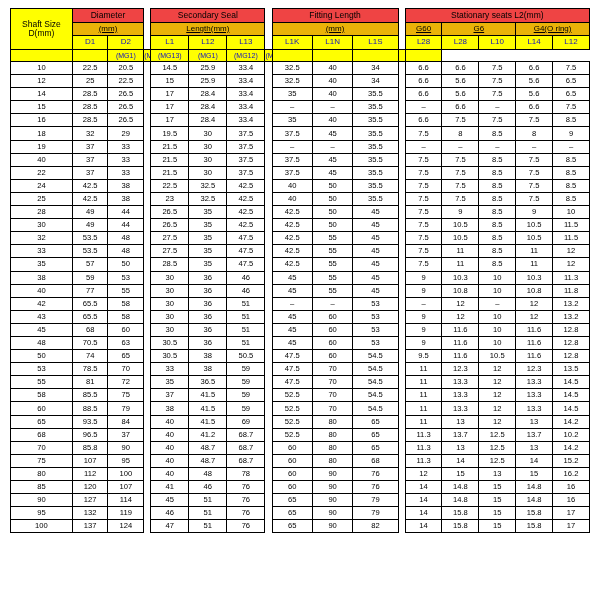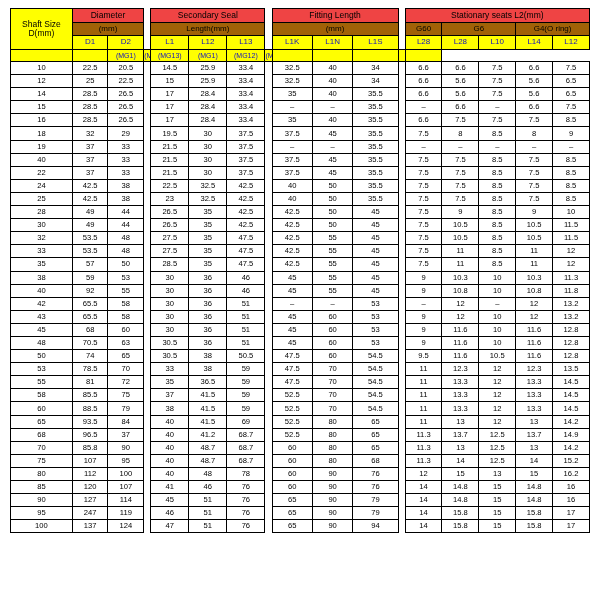--- a/index.html
+++ b/index.html
@@ -39,22 +39,23 @@
   }
   .hdr-group {
     font-size: 8.5px;
     font-weight: bold;
     background: #ef4444;
     height: 13px;
   }
   .hdr-sub {
     font-size: 8px;
     font-weight: bold;
-    background: #a16207;
+    background: #eab308;
     height: 12px;
+    text-decoration: underline;
   }
   .hdr-code {
     font-size: 8px;
     font-weight: bold;
     background: #ffff00;
     color: #1010c0;
     height: 13px;
   }
   .hdr-code2 {
     font-size: 7px;
@@ -482,21 +483,21 @@
           <td>45</td>
           <td class="spacer-col"></td>
           <td>9</td>
           <td>10.3</td>
           <td>10</td>
           <td>10.3</td>
           <td>11.3</td>
         </tr>
         <tr>
           <td class="dcol">40</td>
-          <td>92</td>
+          <td>77</td>
           <td>55</td>
           <td class="spacer-col"></td>
           <td>30</td>
           <td>36</td>
           <td>46</td>
           <td class="spacer-col"></td>
           <td>45</td>
           <td>55</td>
           <td>45</td>
           <td class="spacer-col"></td>
@@ -706,21 +707,21 @@
           <td>68.7</td>
           <td class="spacer-col"></td>
           <td>52.5</td>
           <td>80</td>
           <td>65</td>
           <td class="spacer-col"></td>
           <td>11.3</td>
           <td>13.7</td>
           <td>12.5</td>
           <td>13.7</td>
-          <td>14.9</td>
+          <td>10.2</td>
         </tr>
         <tr>
           <td class="dcol">70</td>
           <td>85.8</td>
           <td>90</td>
           <td class="spacer-col"></td>
           <td>40</td>
           <td>48.7</td>
           <td>68.7</td>
           <td class="spacer-col"></td>
@@ -805,21 +806,21 @@
           <td>79</td>
           <td class="spacer-col"></td>
           <td>14</td>
           <td>14.8</td>
           <td>15</td>
           <td>14.8</td>
           <td>16</td>
         </tr>
         <tr>
           <td class="dcol">95</td>
-          <td>247</td>
+          <td>132</td>
           <td>119</td>
           <td class="spacer-col"></td>
           <td>46</td>
           <td>51</td>
           <td>76</td>
           <td class="spacer-col"></td>
           <td>65</td>
           <td>90</td>
           <td>79</td>
           <td class="spacer-col"></td>
@@ -833,21 +834,21 @@
           <td class="dcol">100</td>
           <td>137</td>
           <td>124</td>
           <td class="spacer-col"></td>
           <td>47</td>
           <td>51</td>
           <td>76</td>
           <td class="spacer-col"></td>
           <td>65</td>
           <td>90</td>
-          <td>94</td>
+          <td>82</td>
           <td class="spacer-col"></td>
           <td>14</td>
           <td>15.8</td>
           <td>15</td>
           <td>15.8</td>
           <td>17</td>
         </tr>
       </tbody>
   </table>
 </div>

